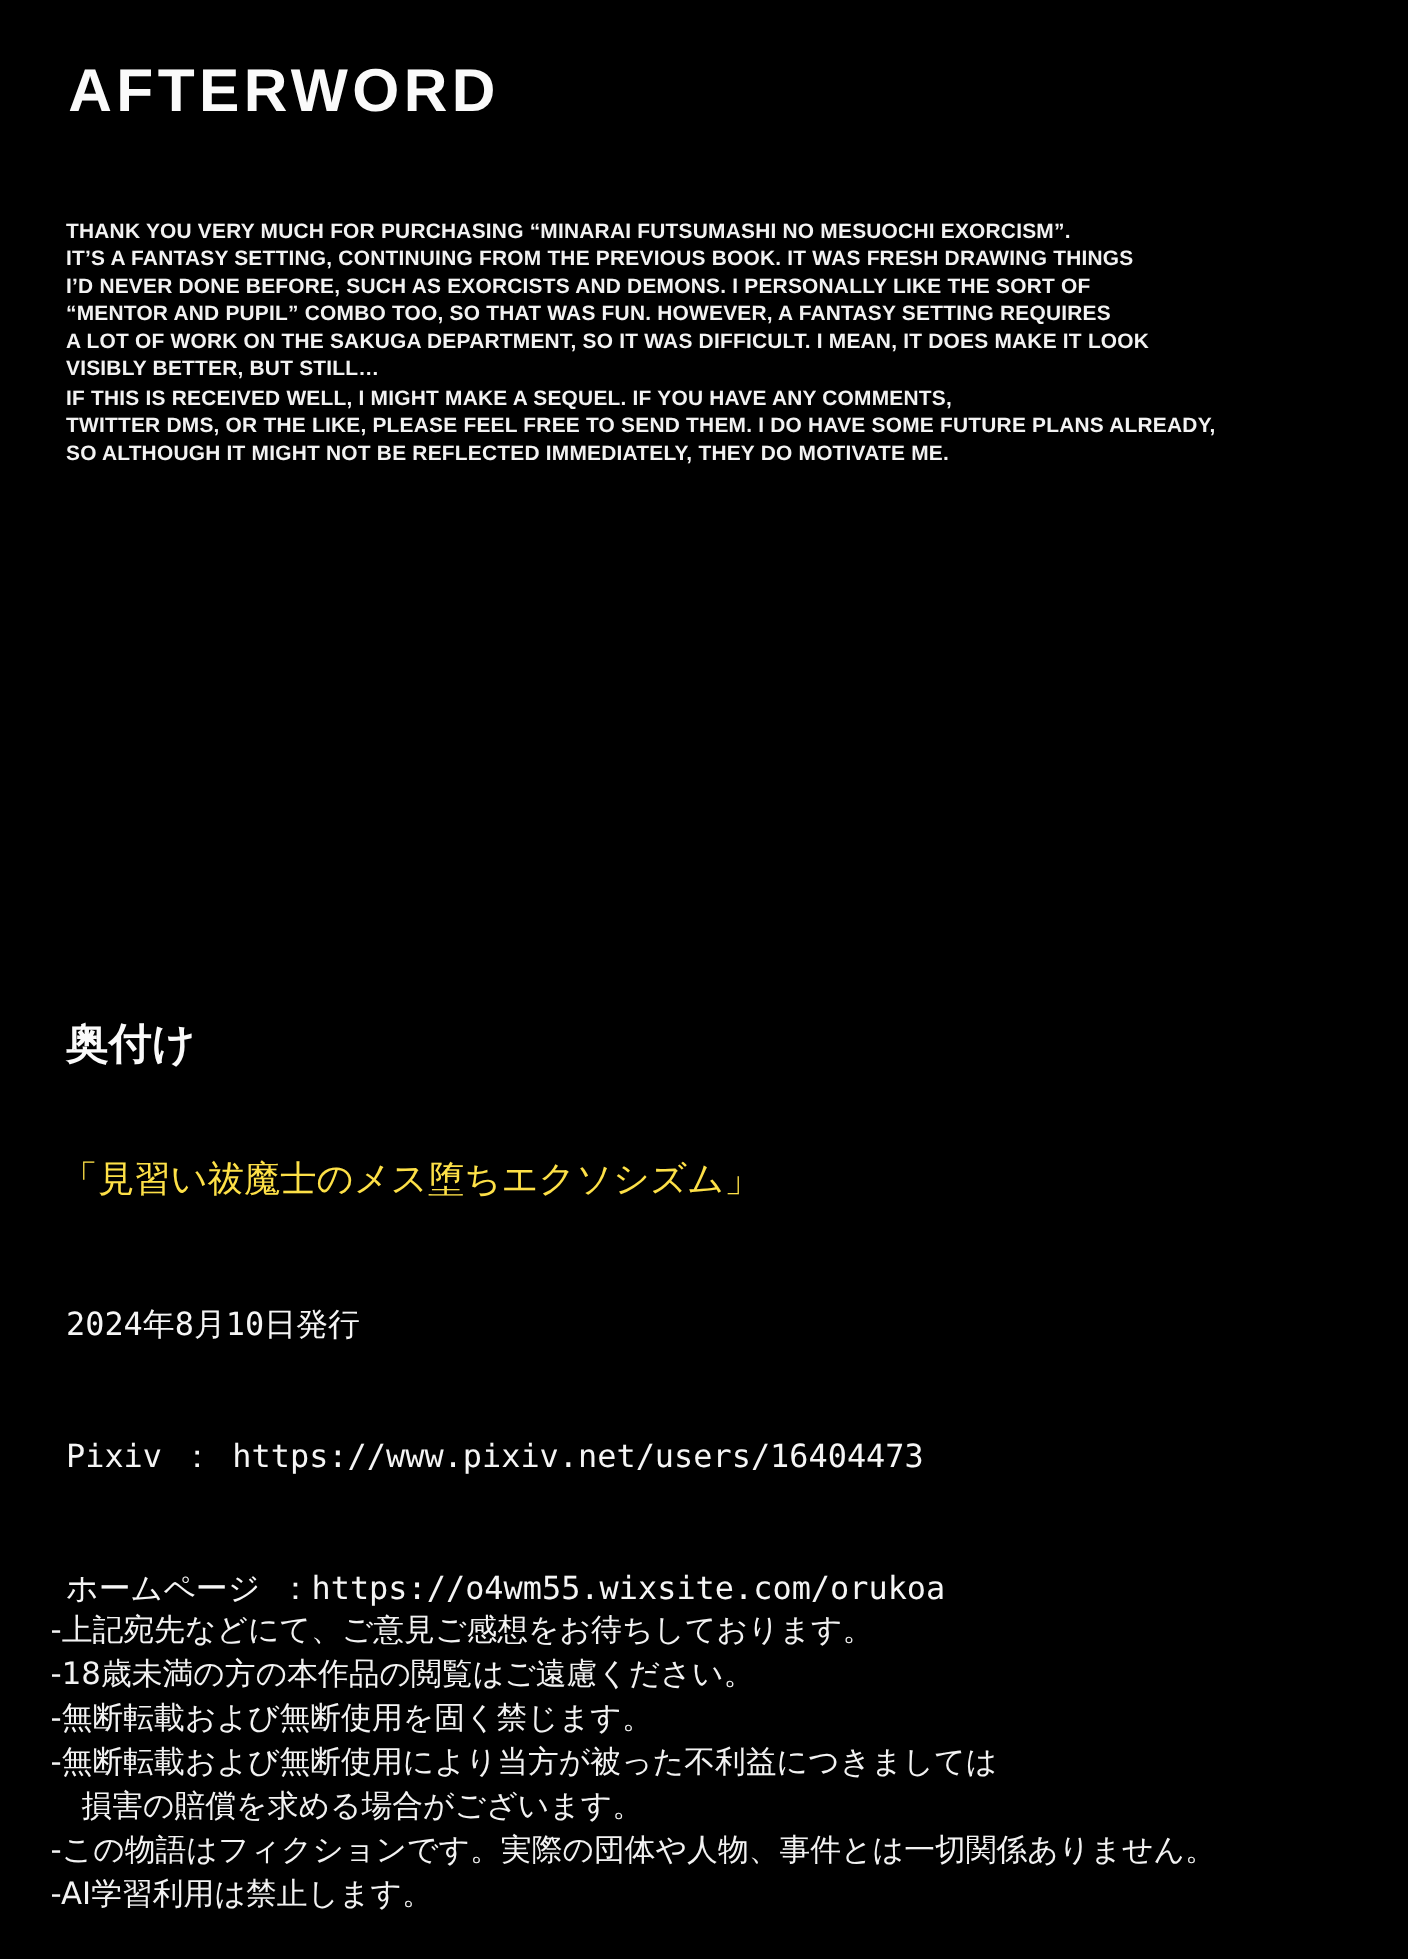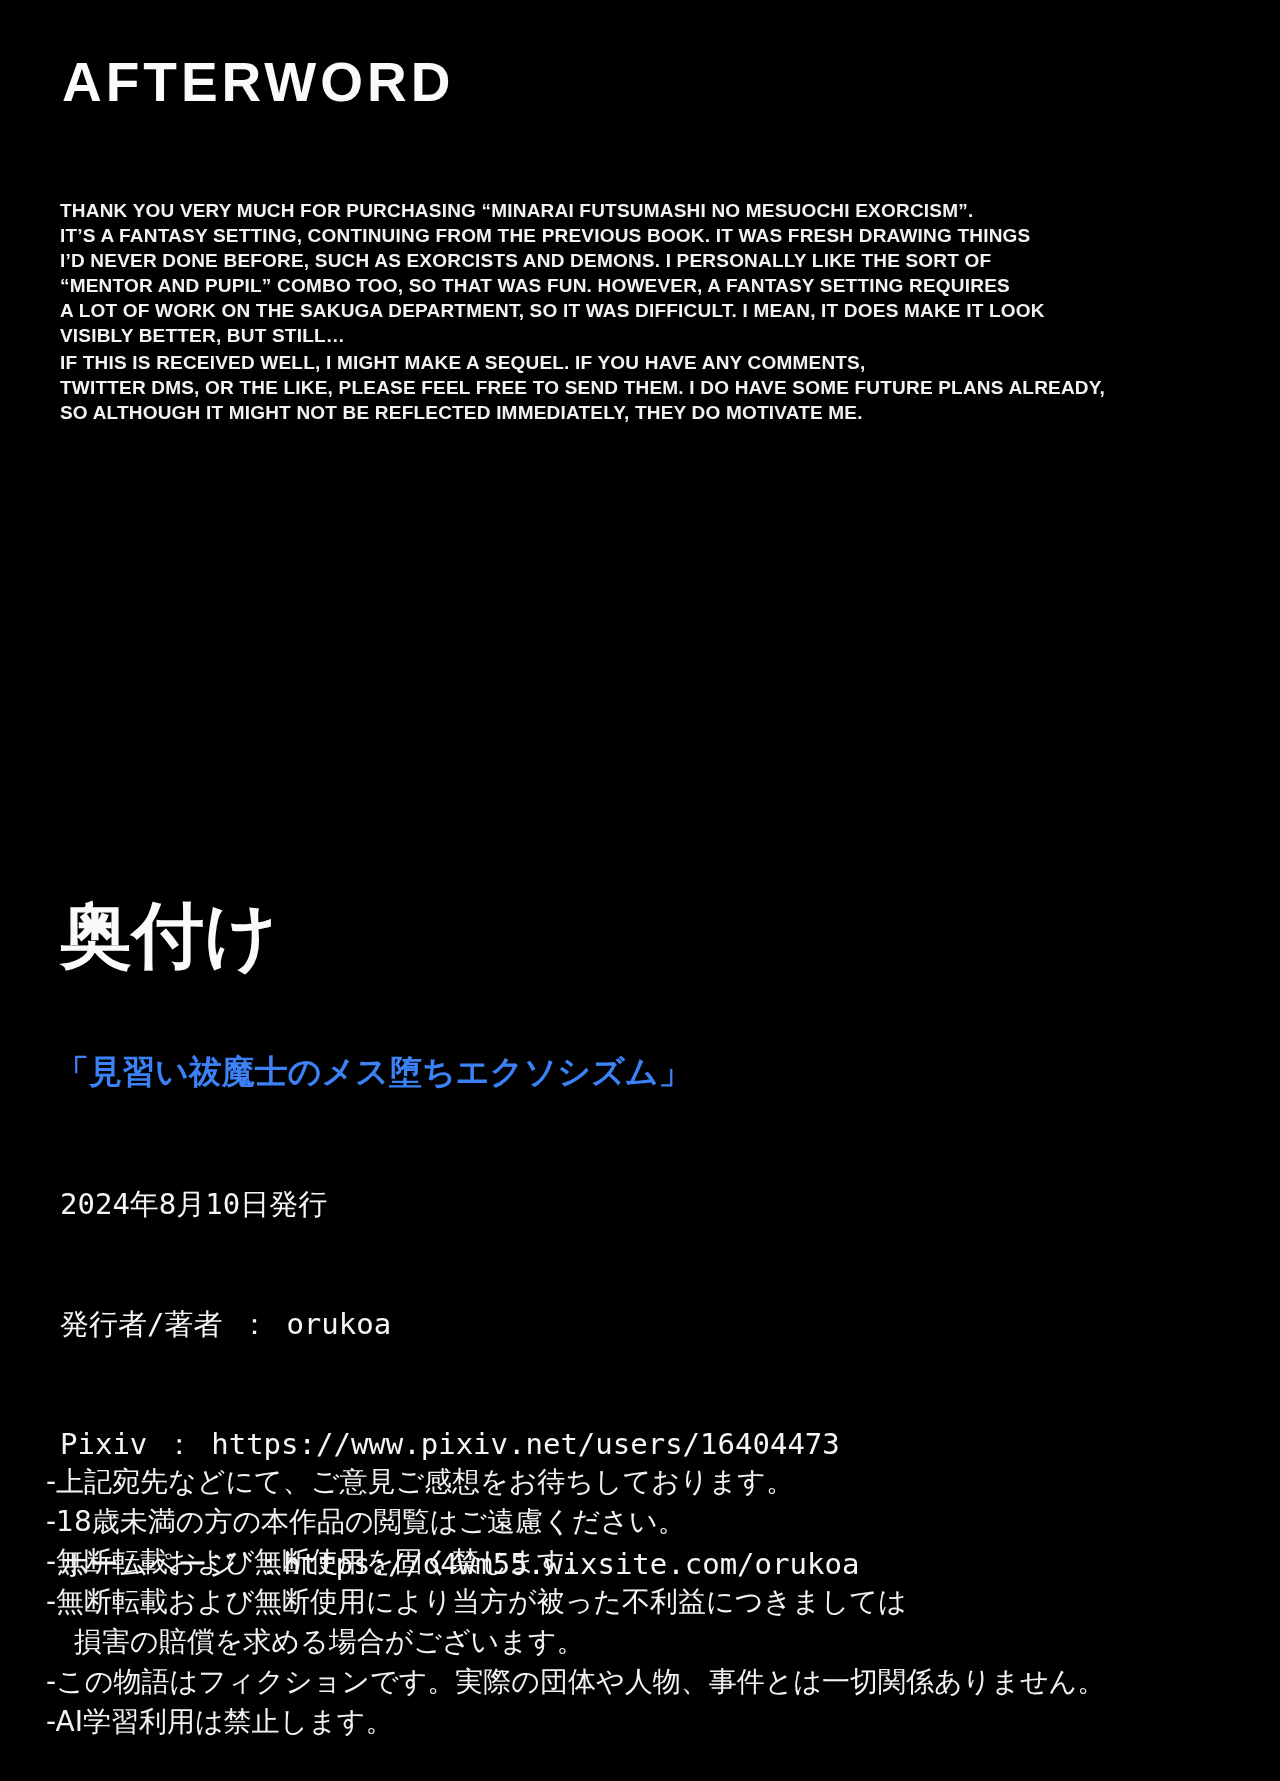--- a/index.html
+++ b/index.html
@@ -32,33 +32,33 @@
     letter-spacing: 0.2px;
     color: #f2f2f2;
     white-space: pre;
     margin-top: 20px;
   }
   .para1 { top: 178px; }
   .para2 { top: 330px; }
   .announcement { top: 570px; left: 62px; }
   .colophon-heading {
     position: absolute;
-    left: 60px; top: 888px;
+    left: 60px; top: 922px;
     font-family: "Liberation Serif", "DejaVu Serif", serif;
     font-weight: 700;
-    font-size: 72px;
+    font-size: 39px;
     color: #fafafa;
   }
   .book-title {
     position: absolute;
     left: 56px; top: 1050px;
     font-family: "Liberation Serif", "DejaVu Serif", serif;
-    font-weight: 700;
+    font-weight: 400;
     font-size: 33px;
-    color: #3b82f6;
+    color: #fde047;
     white-space: pre;
   }
   .colophon-details {
     position: absolute;
     left: 60px; top: 1104px;
     font-family: "DejaVu Sans Mono", "Liberation Mono", monospace;
     font-size: 29px;
     line-height: 40px;
     color: #f5f5f5;
     white-space: pre;
@@ -85,20 +85,19 @@
 
   <section class="comic-block para2"><div class="line">IF THIS IS RECEIVED WELL, I MIGHT MAKE A SEQUEL. IF YOU HAVE ANY COMMENTS,</div><div class="line">TWITTER DMS, OR THE LIKE, PLEASE FEEL FREE TO SEND THEM. I DO HAVE SOME FUTURE PLANS ALREADY,</div><div class="line">SO ALTHOUGH IT MIGHT NOT BE REFLECTED IMMEDIATELY, THEY DO MOTIVATE ME.</div></section>
 
 
   <h2 class="colophon-heading">奥付け</h2>
 
   <div class="book-title">「見習い祓魔士のメス堕ちエクソシズム」</div>
 
   <section class="colophon-details">
     <div class="line">2024年8月10日発行</div>
-    <div class="line">発行者/著者 ： orukoa</div>
     <div class="line">Pixiv ： https://www.pixiv.net/users/16404473</div>
     <div class="line">ホームページ ：https://o4wm55.wixsite.com/orukoa</div>
   </section>
 
   <section class="disclaimers"><div class="line">-上記宛先などにて、ご意見ご感想をお待ちしております。</div><div class="line">-18歳未満の方の本作品の閲覧はご遠慮ください。</div><div class="line">-無断転載および無断使用を固く禁じます。</div><div class="line">-無断転載および無断使用により当方が被った不利益につきましては</div><div class="line">　損害の賠償を求める場合がございます。</div><div class="line">-この物語はフィクションです。実際の団体や人物、事件とは一切関係ありません。</div><div class="line">-AI学習利用は禁止します。</div></section>
 
 </div>
 
 </body></html>

